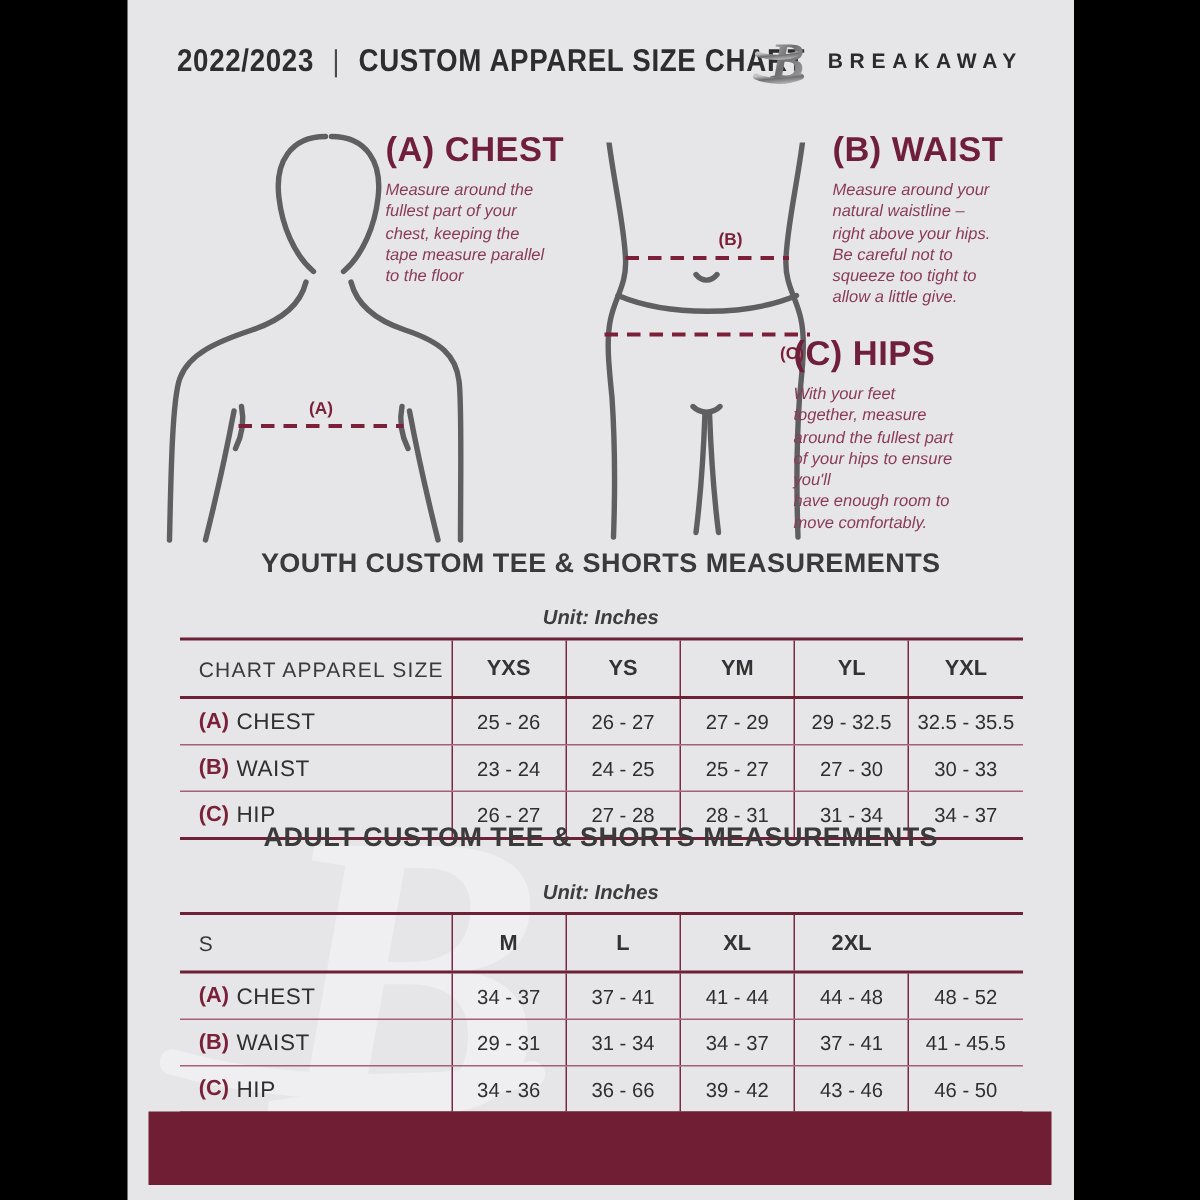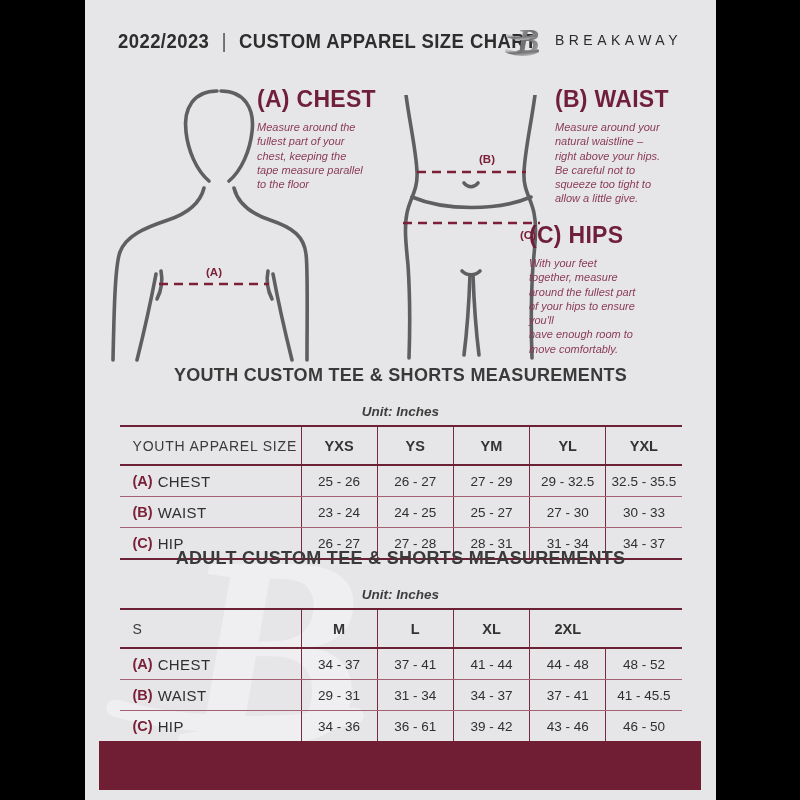--- a/index.html
+++ b/index.html
@@ -13,21 +13,21 @@
   }
   .layer{position:absolute;z-index:1;}
   
   .header-title{
     left:33px;top:29px;display:flex;align-items:center;gap:14px;
     font-weight:700;font-size:21px;color:#2d2d2d;letter-spacing:.5px;
     transform:scaleX(.88);transform-origin:left center;white-space:nowrap;
   }
   .header-title .pipe{font-weight:400;color:#4a4a4a;font-size:20px;}
   .brand-group{right:34px;top:20px;display:flex;align-items:center;gap:9px;}
-  .brand-name{font-weight:400;font-size:14px;letter-spacing:4.5px;color:#2b2b2b;}
+  .brand-name{font-weight:700;font-size:14px;letter-spacing:4.5px;color:#2b2b2b;}
   
   .guide{width:152px;}
   .guide h3{margin:0 0 7px 0;font-size:23px;font-weight:700;color:#701f3a;letter-spacing:.3px;}
   .guide p{margin:0;font-size:11px;line-height:1.3;font-style:italic;color:#8a3b55;white-space:pre-line;}
   
   .fig path{fill:none;stroke:#5f5f61;stroke-width:3.6;stroke-linecap:round;}
   .fig .dash{stroke:#7b2038;stroke-width:2.6;stroke-dasharray:9 6;stroke-linecap:butt;}
   .fig text{fill:#7b2038;font-weight:700;font-size:11.5px;font-family:"Liberation Sans",sans-serif;}
   
   .tbl-sec{left:0;right:0;}
@@ -138,21 +138,21 @@
 you'll
 have enough room to
 move comfortably.</p>
   </div>
 
   <div class="layer tbl-sec" style="top:366px">
     <div class="tbl-title">YOUTH CUSTOM TEE &amp; SHORTS MEASUREMENTS</div>
     <div class="tbl-unit">Unit: Inches</div>
     <div class="s-table">
       <div class="t-row hdr">
-        <div class="t-cell">YOUTH APPAREL SIZE</div>
+        <div class="t-cell">CHART APPAREL SIZE</div>
         <div class="t-cell">YXS</div>
         <div class="t-cell">YS</div>
         <div class="t-cell">YM</div>
         <div class="t-cell">YL</div>
         <div class="t-cell">YXL</div>
       </div>
       <div class="t-row">
         <div class="t-cell">
           <span class="row-prefix">(A)</span>
           <span class="row-name">CHEST</span>
@@ -220,21 +220,21 @@
         <div class="t-cell">34 - 37</div>
         <div class="t-cell">37 - 41</div>
         <div class="t-cell">41 - 45.5</div>
       </div>
       <div class="t-row mid">
         <div class="t-cell">
           <span class="row-prefix">(C)</span>
           <span class="row-name">HIP</span>
         </div>
         <div class="t-cell">34 - 36</div>
-        <div class="t-cell">36 - 61</div>
+        <div class="t-cell">36 - 66</div>
         <div class="t-cell">39 - 42</div>
         <div class="t-cell">43 - 46</div>
         <div class="t-cell">46 - 50</div>
       </div>
     </div>
   </div>
 
   <div class="layer footer-bar"></div>
 
 </div>

